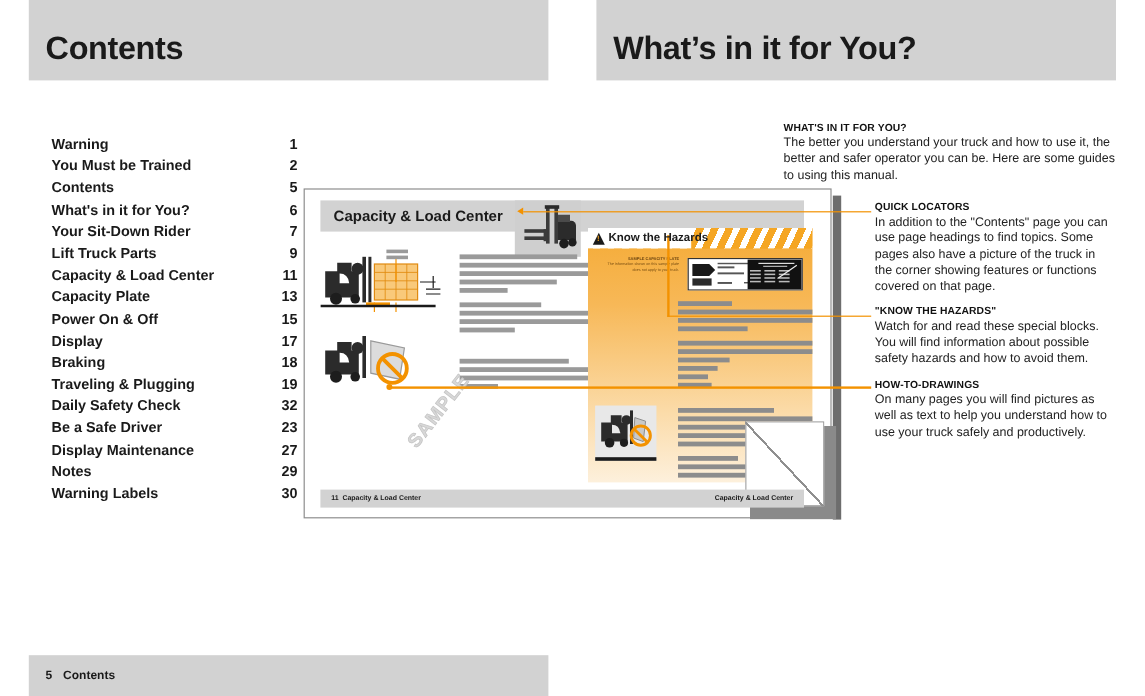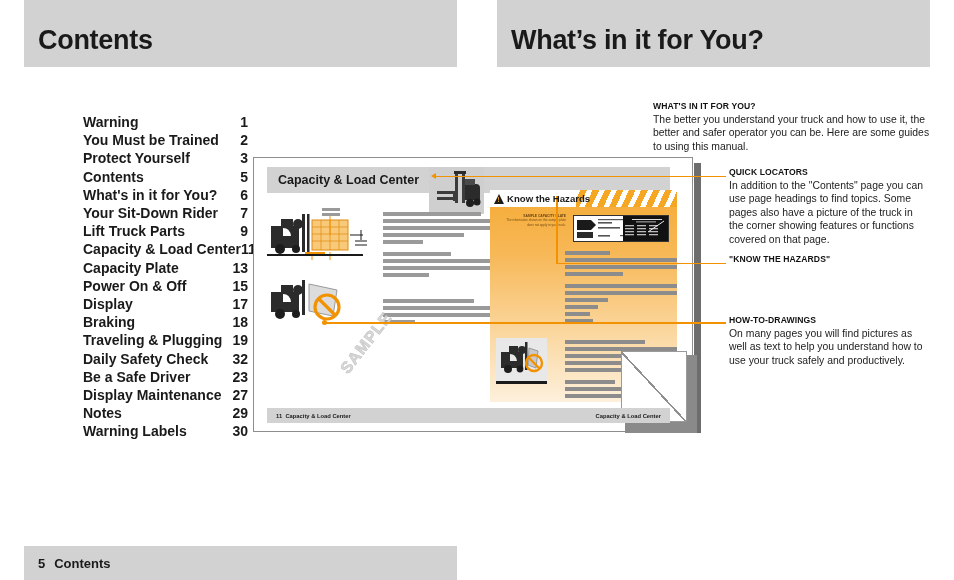--- a/index.html
+++ b/index.html
@@ -22,34 +22,34 @@
 
   .band-title{
     position:absolute;left:14px;bottom:11px;
     font-size:27px;font-weight:bold;color:#1a1a1a;
     letter-spacing:-0.3px;white-space:nowrap;
   }
   .band-title.right{left:auto;right:auto;left:14px;}
 
   .footer-left{
     position:absolute;left:14px;top:50%;transform:translateY(-50%);
-    font-size:13px;font-weight:bold;color:#1a1a1a;white-space:nowrap;
+    font-size:10px;font-weight:bold;color:#1a1a1a;white-space:nowrap;
   }
   .footer-right{
     position:absolute;right:14px;top:50%;transform:translateY(-50%);
     font-size:12.5px;font-weight:bold;color:#1a1a1a;white-space:nowrap;
   }
   .footer-num{margin-right:9px;}
   .footer-num-r{margin-left:9px;}
 
   
   #toc{position:absolute;left:19px;top:113px;width:205px;}
   .toc-row{
-    display:flex;justify-content:space-between;align-items:center;
-    height:18.2px;font-size:14px;font-weight:bold;color:#1a1a1a;margin-left:40px;
+    display:flex;justify-content:space-between;align-items:flex-start;
+    height:18.2px;font-size:12px;font-weight:bold;color:#1a1a1a;
   }
   .toc-label{white-space:nowrap;}
   .toc-page{white-space:nowrap;}
 
   
   .prose-h{
     font-size:8.6px;font-weight:bold;color:#111;letter-spacing:0.1px;
     margin:0 0 2px 0;white-space:nowrap;
   }
   .prose-p{
@@ -184,24 +184,20 @@
   <div id="toc">
     <div class="toc-row">
       <span class="toc-label">Warning</span>
       <span class="toc-page">1</span>
     </div>
     <div class="toc-row">
       <span class="toc-label">You Must be Trained</span>
       <span class="toc-page">2</span>
     </div>
     <div class="toc-row">
-      <span class="toc-label">Protect Yourself</span>
-      <span class="toc-page">3</span>
-    </div>
-    <div class="toc-row">
       <span class="toc-label">Contents</span>
       <span class="toc-page">5</span>
     </div>
     <div class="toc-row">
       <span class="toc-label">What's in it for You?</span>
       <span class="toc-page">6</span>
     </div>
     <div class="toc-row">
       <span class="toc-label">Your Sit-Down Rider</span>
       <span class="toc-page">7</span>
@@ -274,20 +270,21 @@
   <div class="prose-p">The better you understand your truck and how to use it, the better and safer operator you can be. Here are some guides to using this manual.</div>
 </div>
 
 <div id="quick-locators">
   <div class="prose-h">QUICK LOCATORS</div>
   <div class="prose-p">In addition to the "Contents" page you can use page headings to find topics. Some pages also have a picture of the truck in the corner showing features or functions covered on that page.</div>
 </div>
 
 <div id="know-hazards-txt">
   <div class="prose-h">"KNOW THE HAZARDS"</div>
+  <div class="prose-p">Watch for and read these special blocks. You will find information about possible safety hazards and how to avoid them.</div>
 </div>
 
 <div id="how-to-txt">
   <div class="prose-h">HOW-TO-DRAWINGS</div>
   <div class="prose-p">On many pages you will find pictures as well as text to help you understand how to use your truck safely and productively.</div>
 </div>
 
 <div id="mockup-spine"></div>
 
 <div id="mockup">

